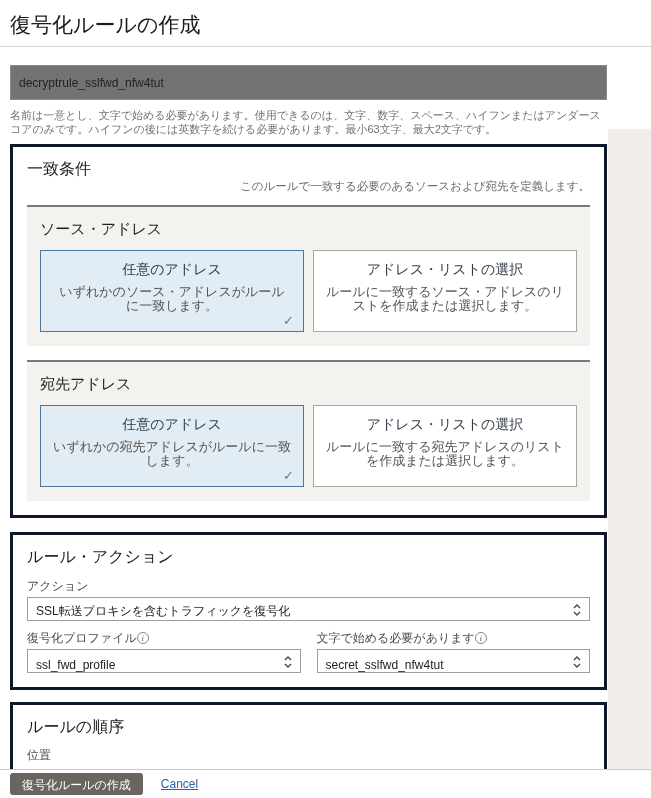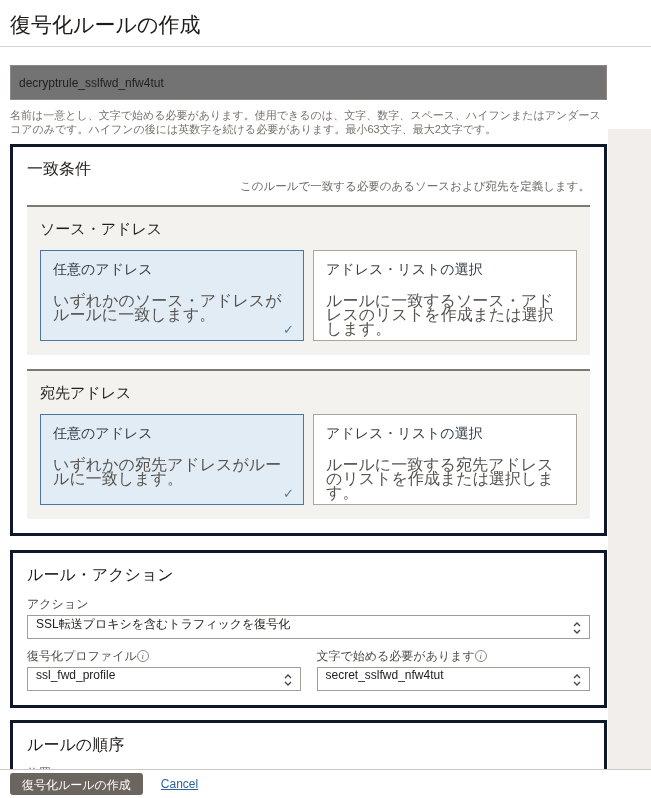--- a/index.html
+++ b/index.html
@@ -35,31 +35,31 @@
   .panel-subtitle { font-size:11.5px; color:#6e6a65; line-height:14px;text-align:right; }
 
   
   .subpanel { margin-top:12px; border-top:2px solid #7d7873; background:#f4f2ef;
     padding:12px 13px 14px 13px; }
   .subpanel + .subpanel { margin-top:14px; }
   .subpanel-title { font-size:15px; font-weight:400; color:#201e1c; line-height:19px; }
 
   .card-row { display:flex; gap:9px; margin-top:12px; }
   .card { position:relative; width:270px; min-height:69px; background:#fff;
-    border:1px solid #aba59f; padding:9px 12px 4px 12px; cursor:pointer; }
+    border:1px solid #aba59f; padding:9px 12px 18px 12px; cursor:pointer;text-align:center; }
   .card.selected { background:#e2ecf5; border:1px solid #49779f; }
   .card-title { font-size:14px; color:#333d49; line-height:18px; }
-  .card-desc { margin-top:16px; font-size:16px; color:#55524e; line-height:14px; }
+  .card-desc { margin-top:7px; font-size:13px; color:#55524e; line-height:14px; }
   .card-check { position:absolute; right:9px; bottom:3px; font-size:13px;
     color:#4d7ca4; display:none; }
   .card.selected .card-check { display:block; }
 
   
   .select-box { position:relative; margin-top:4px; height:24px; border:1px solid #a39d96;
-    background:#fff; display:flex; align-items:flex-start; padding:0 24px 0 8px;
+    background:#fff; display:flex; align-items:flex-end; padding:0 24px 0 8px;
     font-size:12px; color:#232220; cursor:pointer; }
   .select-box .spinner { position:absolute; right:7px; top:4px; }
   .field-label-row { display:flex; align-items:center; }
   .info-icon { width:12px; height:12px; border:1px solid #8c8781; border-radius:50%;
     color:#6b6661; font-size:9px; line-height:10px; text-align:center;
     font-family:"Liberation Serif","DejaVu Serif",serif; font-style:italic; }
 
   .action-field { margin-top:12px; }
   .two-col { display:flex; gap:16px; margin-top:10px; }
   .col { flex:1; }

